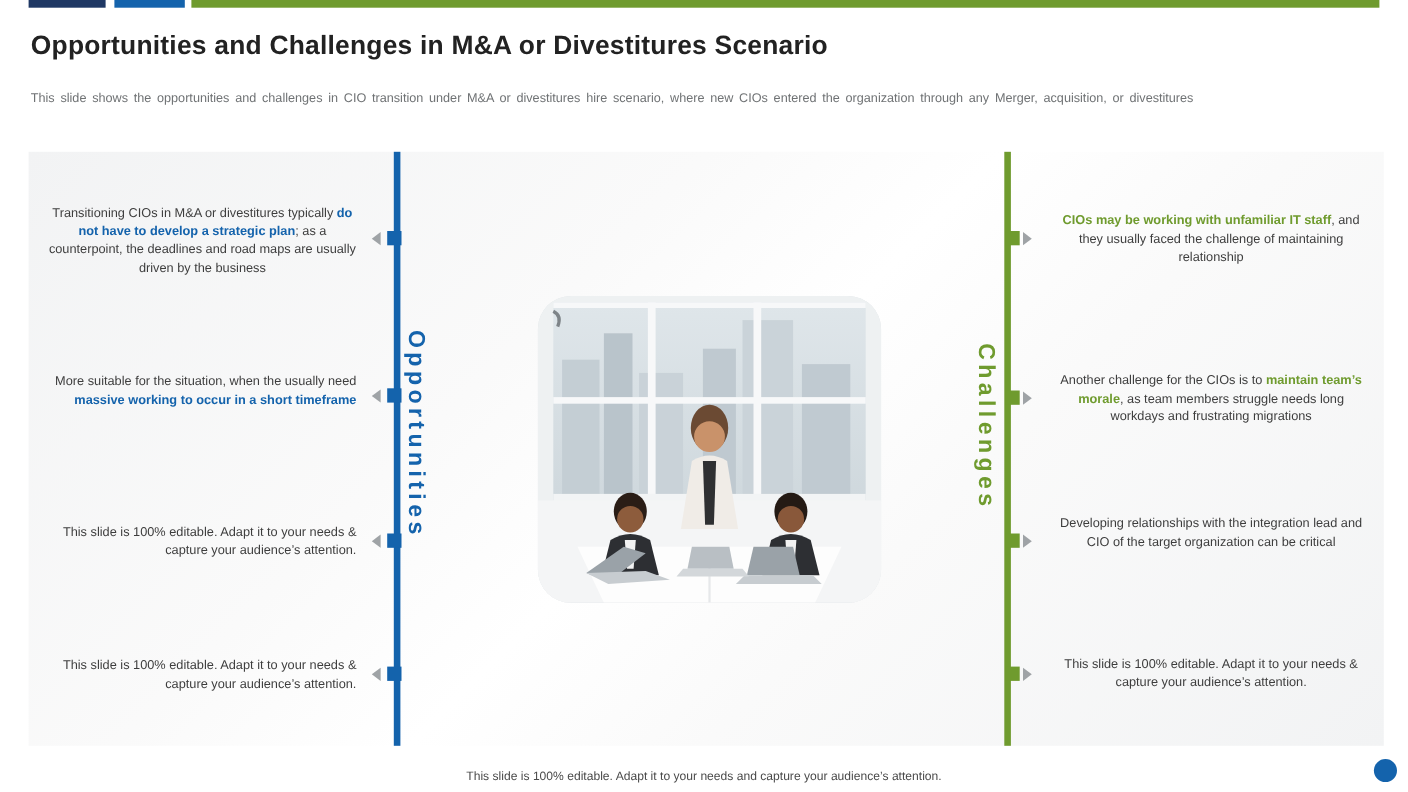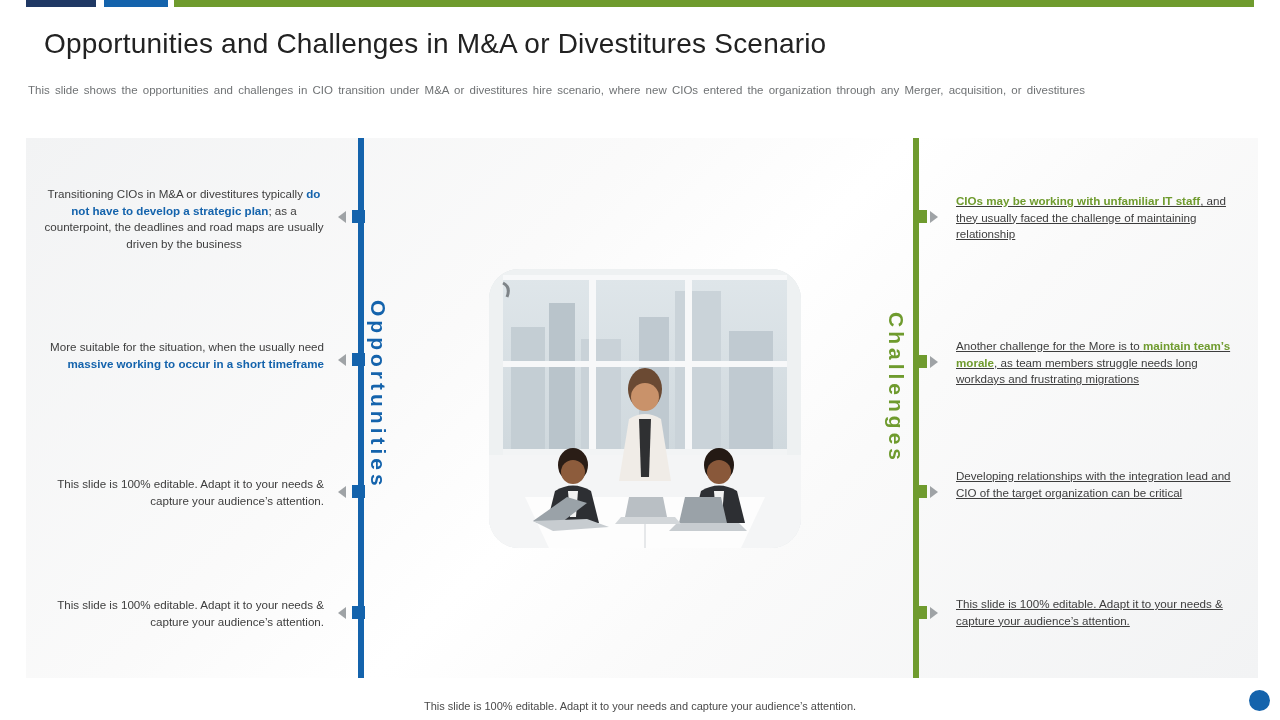--- a/index.html
+++ b/index.html
@@ -30,25 +30,24 @@
   }
   .seg-navy  { left: 26px;  width: 70px;  background: #1f3864; }
   .seg-blue  { left: 104px; width: 64px;  background: #1463ac; }
   .seg-green { left: 174px; width: 1080px; background: #6f9b2e; }
 
   
   .title {
     position: absolute;
     top: 28px;
     left: 28px;
-    font-size: 28px;
-    font-weight: normal;
+    font-size: 24px;
+    font-weight: bold;
     color: #222222;
     letter-spacing: 0.2px;
-    margin-left: 16px;
   }
   .subtitle {
     position: absolute;
     top: 82px;
     left: 28px;
     width: 1180px;
     font-size: 11.5px;
     color: #6f7274;
     line-height: 16px;
     word-spacing: 2px;
@@ -127,22 +126,21 @@
     line-height: 16.5px;
   }
   .txt-left {
     width: 280px;
     left: 44px;
     text-align: right;
   }
   .txt-right {
     width: 290px;
     left: 956px;
-    text-align: left;
-    text-decoration: underline;
+    text-align: center;
   }
   .hl-blue  { color: #1463ac; font-weight: bold; }
   .hl-green { color: #6f9b2e; font-weight: bold; }
 
   
   .photo {
     position: absolute;
     left: 489px;
     top: 269px;
     width: 312px;
@@ -208,21 +206,21 @@
 <div class="marker marker-left" style="top:606px;"></div>
 <div class="arrow arrow-left" style="top:607px;"></div>
 <div class="txt txt-left" style="top:597px;"><span>This slide is 100% editable. Adapt it to your needs &amp; capture your audience’s attention.</span></div>
 
 <div class="marker marker-right" style="top:210px;"></div>
 <div class="arrow arrow-right" style="top:211px;"></div>
 <div class="txt txt-right" style="top:193px;"><span class="hl-green">CIOs may be working with unfamiliar IT staff</span><span>, and they usually faced the challenge of maintaining relationship</span></div>
 
 <div class="marker marker-right" style="top:355px;"></div>
 <div class="arrow arrow-right" style="top:356px;"></div>
-<div class="txt txt-right" style="top:338px;"><span>Another challenge for the More is to </span><span class="hl-green">maintain team’s morale</span><span>, as team members struggle needs long workdays and frustrating migrations</span></div>
+<div class="txt txt-right" style="top:338px;"><span>Another challenge for the CIOs is to </span><span class="hl-green">maintain team’s morale</span><span>, as team members struggle needs long workdays and frustrating migrations</span></div>
 
 <div class="marker marker-right" style="top:485px;"></div>
 <div class="arrow arrow-right" style="top:486px;"></div>
 <div class="txt txt-right" style="top:468px;"><span>Developing relationships with the integration lead and CIO of the target organization can be critical</span></div>
 
 <div class="marker marker-right" style="top:606px;"></div>
 <div class="arrow arrow-right" style="top:607px;"></div>
 <div class="txt txt-right" style="top:596px;"><span>This slide is 100% editable. Adapt it to your needs &amp; capture your audience’s attention.</span></div>
 
 <div class="photo">

